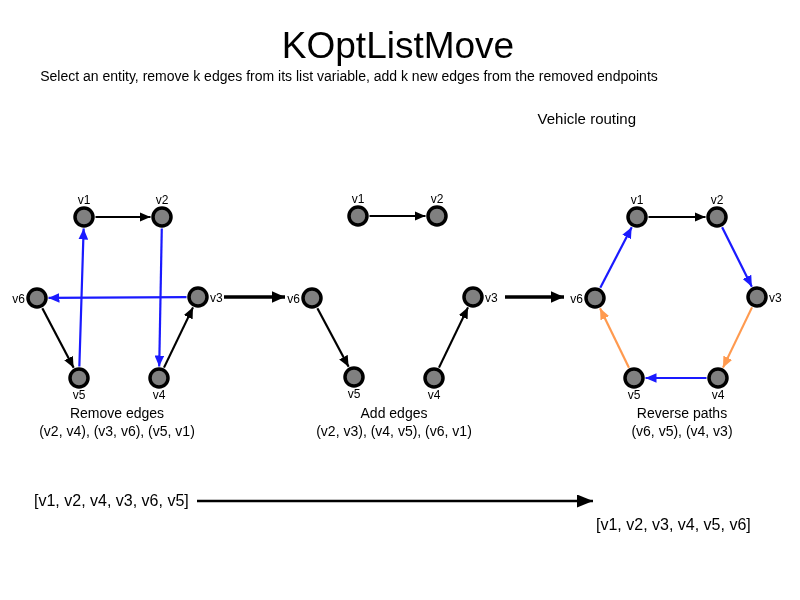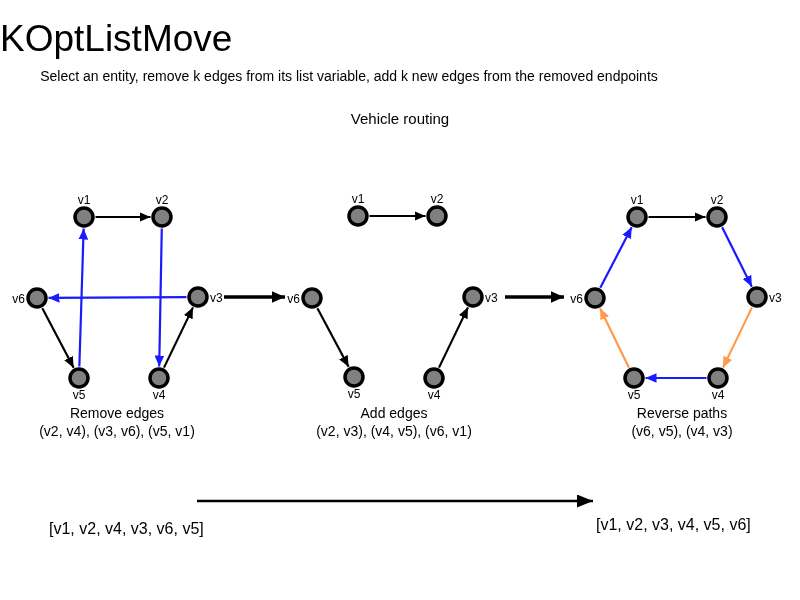--- a/index.html
+++ b/index.html
@@ -1,35 +1,35 @@
 <!DOCTYPE html>
 <html><head>
 <meta charset="utf-8">
 <style>
   html,body{margin:0;padding:0;}
   body{
     width:800px;height:600px;background:#ffffff;position:relative;overflow:hidden;
     font-family:"Liberation Sans", sans-serif;color:#000;
   }
   .page-title{
-    position:absolute;top:19px;left:0;width:796px;
+    position:absolute;top:26px;left:0;width:796px;text-align:center;
     font-size:37px;line-height:1.1;white-space:nowrap;
   }
   .page-subtitle{
     position:absolute;top:68px;left:0;width:698px;text-align:center;
     font-size:14px;line-height:1.15;white-space:nowrap;
   }
   .section-label{
-    position:absolute;top:111px;left:0;width:800px;text-align:center;
+    position:absolute;top:111px;left:0;width:636px;text-align:right;
     font-size:15px;line-height:1.1;
   }
   .footer-list{
     position:absolute;font-size:16px;line-height:1.1;white-space:nowrap;
   }
-  .footer-before{left:34px;top:520px;margin-left:15px;}
+  .footer-before{left:34px;top:492px;}
   .footer-after{left:596px;top:516px;}
   svg.diagram{position:absolute;top:0;left:0;}
   svg text{font-family:"Liberation Sans", sans-serif;fill:#000;}
   text.cap{text-anchor:middle;font-size:14px;}
 </style>
 </head>
 <body>
 
 <div class="page-title">KOptListMove</div>
 <div class="page-subtitle">Select an entity, remove k edges from its list variable, add k new edges from the removed endpoints</div>

